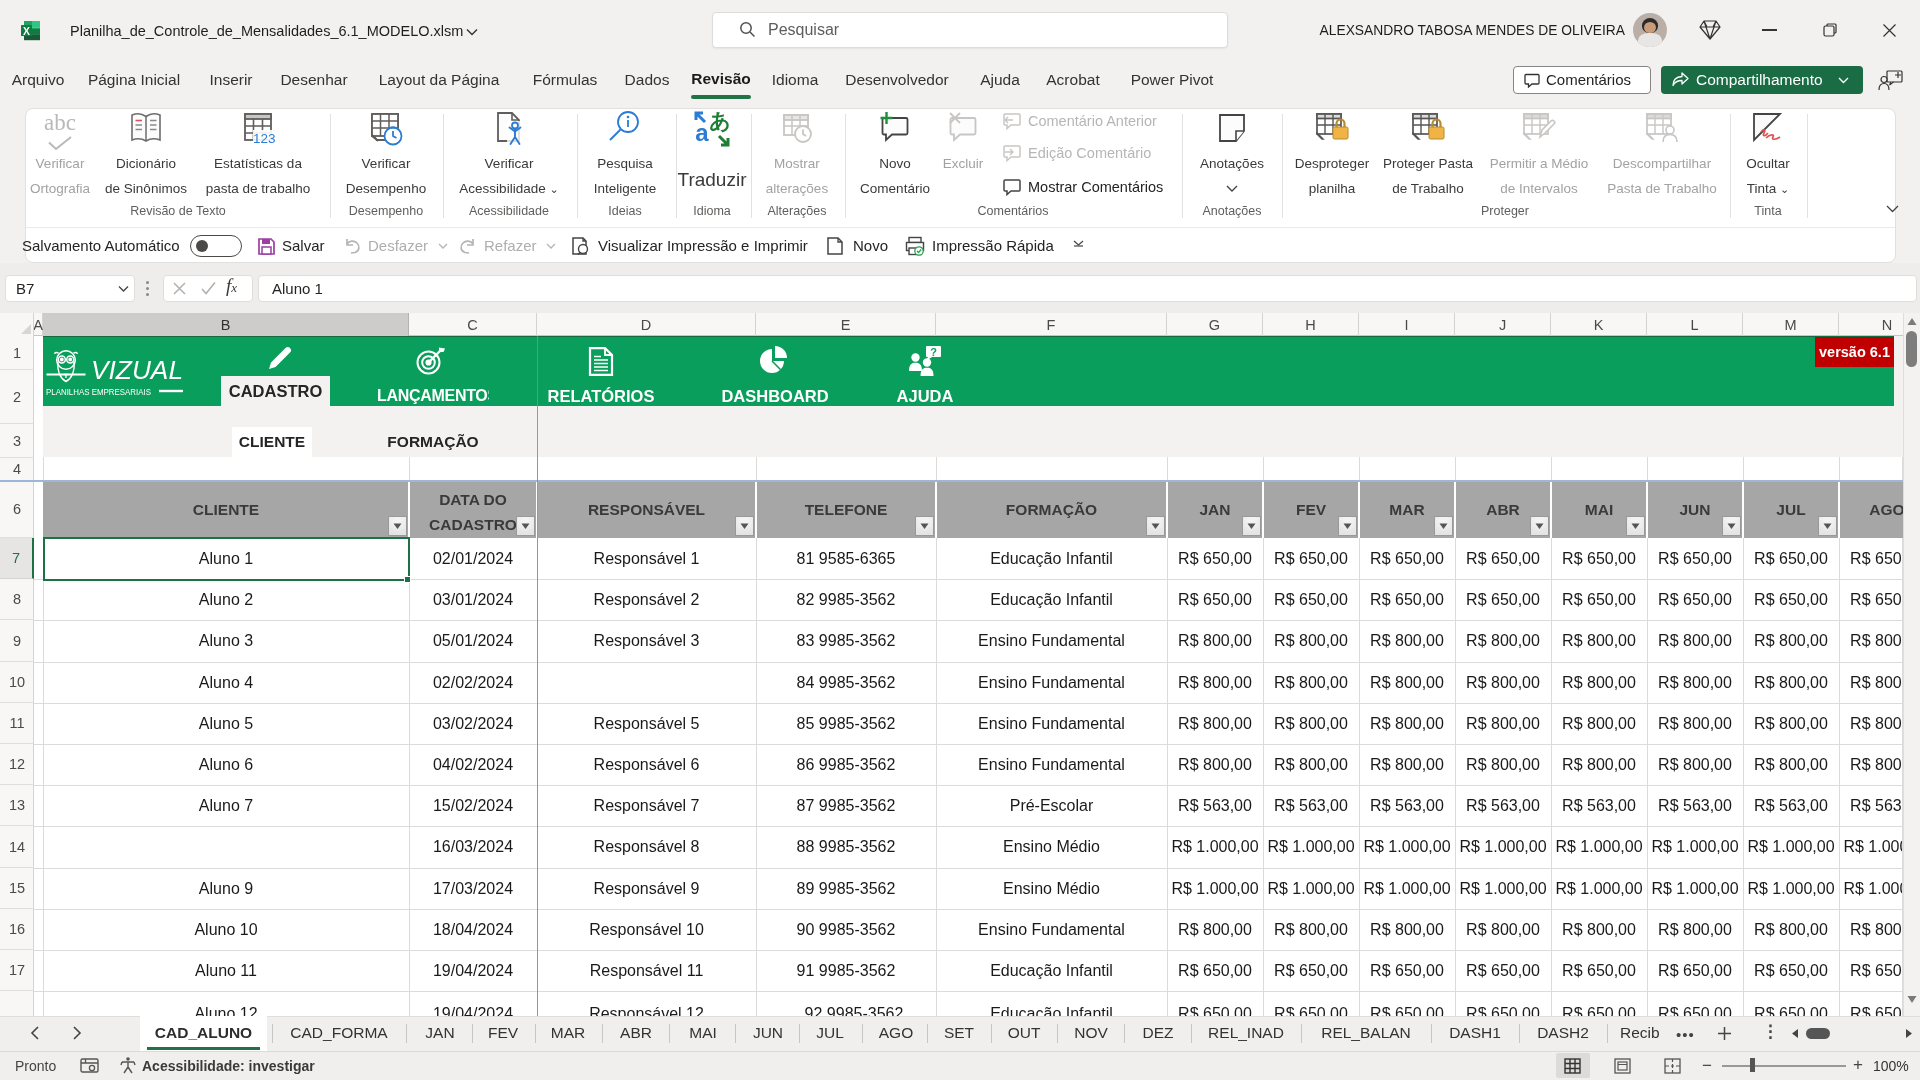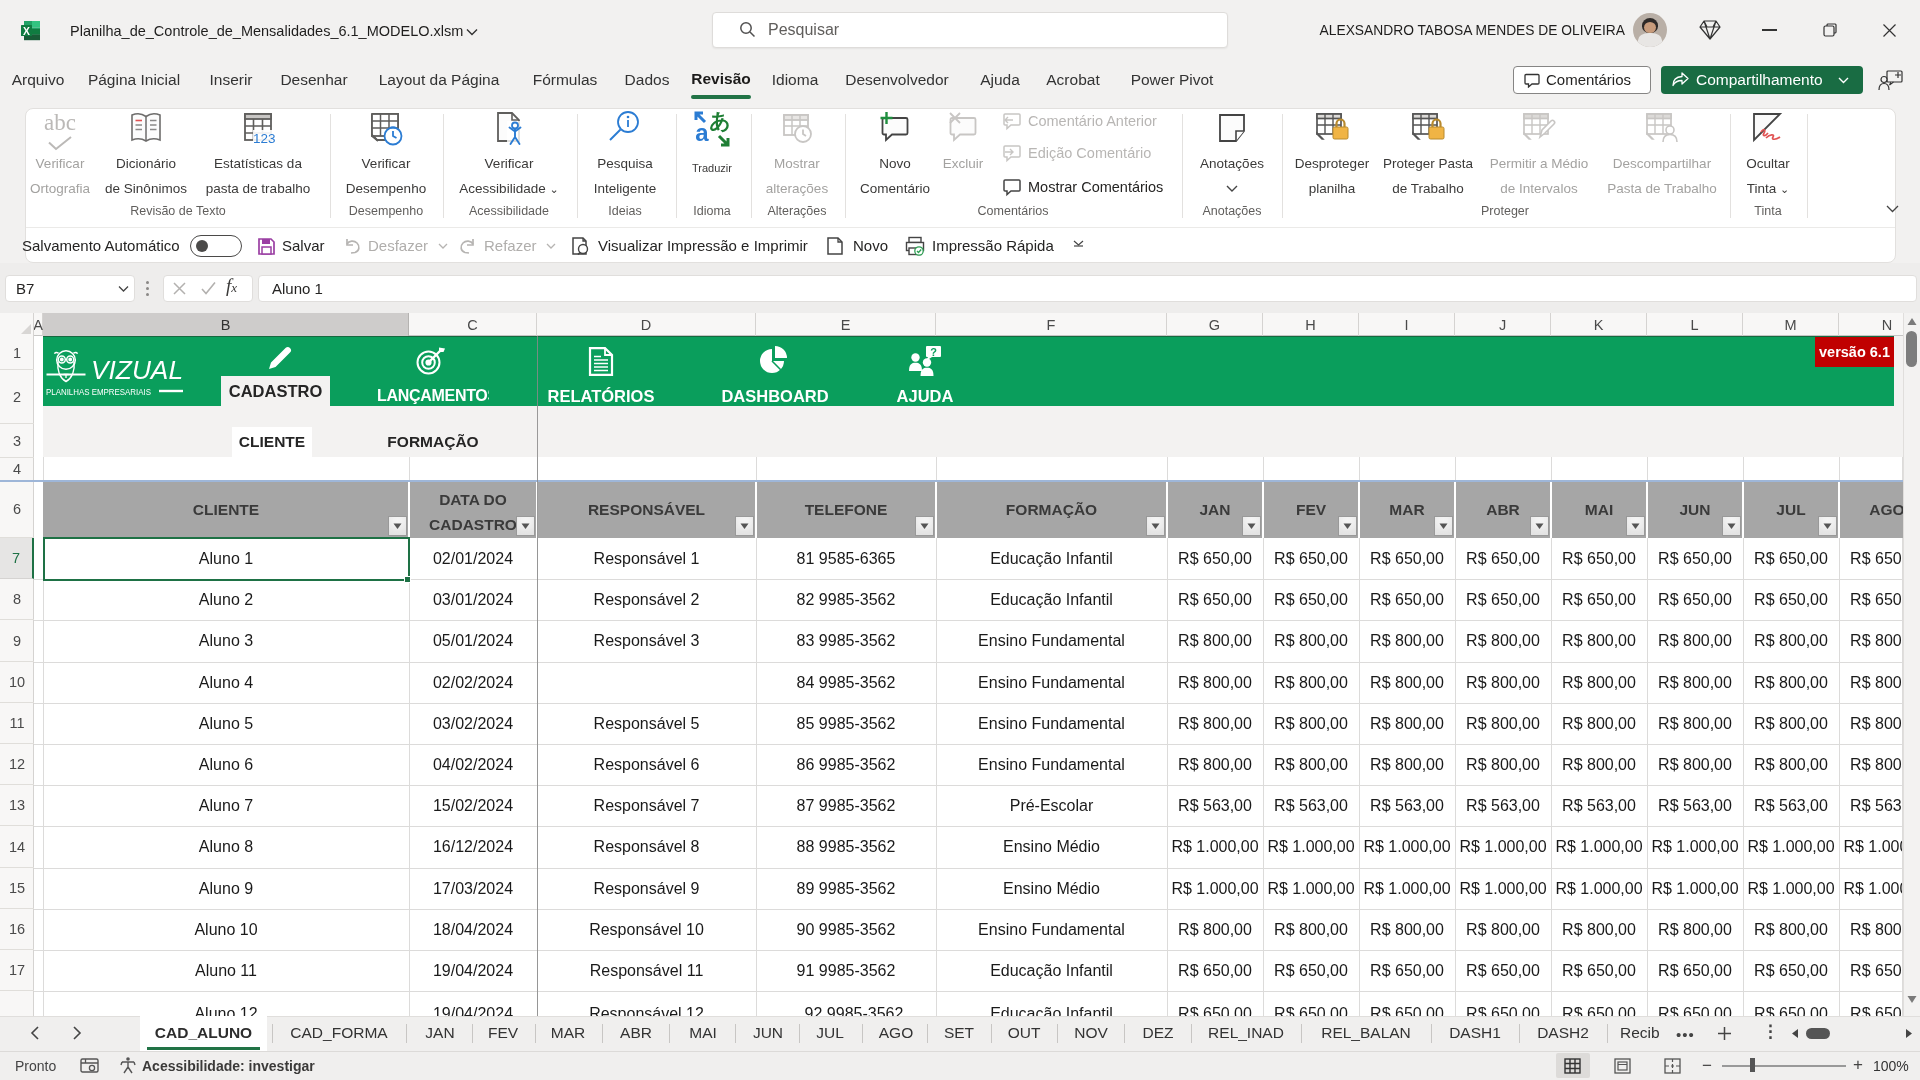--- a/index.html
+++ b/index.html
@@ -163,21 +163,21 @@
       <circle cx="22" cy="7" r="1.3" fill="#2b7cd3"></circle>
     </svg>
 <div class="ab" style="left:565px;top:155px;width:120px;text-align:center;font-size:13.5px;color:#3b3a39;line-height:17px">Pesquisa</div>
 <div class="ab" style="left:565px;top:180px;width:120px;text-align:center;font-size:13.5px;color:#3b3a39;line-height:17px">Inteligente</div>
 <svg class="ab" style="left:693px;top:110px" width="38" height="38" viewBox="0 0 38 38">
       <text x="9" y="31" font-size="24" font-weight="bold" fill="#2b7cd3" font-family="Liberation Sans" text-anchor="middle">a</text>
       <text x="27" y="18" font-size="21" font-weight="bold" fill="#1e7e34" font-family="Liberation Sans" text-anchor="middle">あ</text>
       <path d="M3 10 L3 3 L10 3 M3 3 L12 12" stroke="#2b7cd3" stroke-width="3" fill="none"></path>
       <path d="M35 28 L35 35 L28 35 M35 35 L26 26" stroke="#1e7e34" stroke-width="3" fill="none"></path>
     </svg>
-<div class="ab" style="left:652px;top:160px;width:120px;text-align:center;font-size:11px;color:#3b3a39;line-height:17px">Traduzir</div>
+<div class="ab" style="left:652px;top:171px;width:120px;text-align:center;font-size:19px;color:#3b3a39;line-height:17px">Traduzir</div>
 <svg class="ab" style="left:778px;top:110px" width="38" height="38" viewBox="0 0 38 38">
       <rect x="6" y="5" width="24" height="20" stroke="#c8c6c4" stroke-width="1.8" fill="#fff"></rect>
       <rect x="6" y="5" width="24" height="5" fill="#e8e6e4" stroke="#c8c6c4" stroke-width="1.8"></rect>
       <path d="M6 16 L30 16 M14 5 L14 25 M22 5 L22 25" stroke="#c8c6c4" stroke-width="1.5"></path>
       <circle cx="25" cy="24" r="8" stroke="#c8c6c4" stroke-width="1.8" fill="#fff"></circle>
       <path d="M25 19.5 L25 24 L28 26" stroke="#c8c6c4" stroke-width="1.8" fill="none"></path>
     </svg>
 <div class="ab" style="left:737px;top:155px;width:120px;text-align:center;font-size:13.5px;color:#a3a2a0;line-height:17px">Mostrar</div>
 <div class="ab" style="left:737px;top:180px;width:120px;text-align:center;font-size:13.5px;color:#a3a2a0;line-height:17px">alterações</div>
 <svg class="ab" style="left:876px;top:110px" width="38" height="38" viewBox="0 0 38 38">
@@ -713,22 +713,21 @@
 <div class="ab" style="left:1647px;top:785px;width:96px;height:41px;overflow:hidden">
       <div class="ab ctr" style="left:0;top:0;width:96px;height:41px;font-size:16px;color:#1a1a1a">R$ 563,00</div>
     </div>
 <div class="ab" style="left:1743px;top:785px;width:96px;height:41px;overflow:hidden">
       <div class="ab ctr" style="left:0;top:0;width:96px;height:41px;font-size:16px;color:#1a1a1a">R$ 563,00</div>
     </div>
 <div class="ab" style="left:1839px;top:785px;width:64px;height:41px;overflow:hidden">
       <div class="ab ctr" style="left:0;top:0;width:96px;height:41px;font-size:16px;color:#1a1a1a">R$ 563,00</div>
     </div>
 <div class="ab" style="left:34px;top:868px;width:1869px;height:1px;background:#dcdbda"></div>
-<div class="ab ctr" style="left:43px;top:826px;width:366px;height:42px;font-size:16px;color:#1a1a1a">Aluno 8</div>
-<div class="ab ctr" style="left:409px;top:826px;width:128px;height:42px;font-size:16px;color:#1a1a1a">16/12/2024</div>
+<div class="ab ctr" style="left:409px;top:826px;width:128px;height:42px;font-size:16px;color:#1a1a1a">16/03/2024</div>
 <div class="ab ctr" style="left:537px;top:826px;width:219px;height:42px;font-size:16px;color:#1a1a1a">Responsável 8</div>
 <div class="ab ctr" style="left:756px;top:826px;width:180px;height:42px;font-size:16px;color:#1a1a1a">88 9985-3562</div>
 <div class="ab ctr" style="left:936px;top:826px;width:231px;height:42px;font-size:16px;color:#1a1a1a">Ensino Médio</div>
 <div class="ab" style="left:1167px;top:826px;width:96px;height:42px;overflow:hidden">
       <div class="ab ctr" style="left:0;top:0;width:96px;height:42px;font-size:16px;color:#1a1a1a">R$ 1.000,00</div>
     </div>
 <div class="ab" style="left:1263px;top:826px;width:96px;height:42px;overflow:hidden">
       <div class="ab ctr" style="left:0;top:0;width:96px;height:42px;font-size:16px;color:#1a1a1a">R$ 1.000,00</div>
     </div>
 <div class="ab" style="left:1359px;top:826px;width:96px;height:42px;overflow:hidden">

